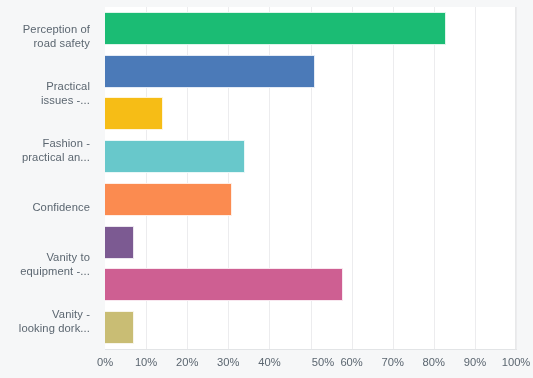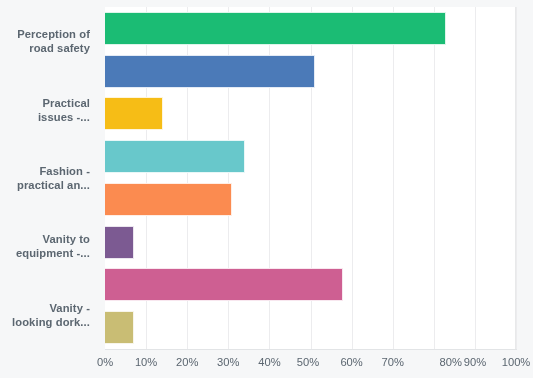--- a/index.html
+++ b/index.html
@@ -23,21 +23,20 @@
 
   
   .labels-col {
     position: absolute;
     left: 0px;
     top: 7px;
     width: 98px;
     height: 342px;
     display: flex;
     flex-direction: column;
-    font-weight: bold;
   }
   .cat-label {
     flex: 1 1 0;
     display: flex;
     align-items: center;
     justify-content: flex-end;
     text-align: right;
     color: #5b6670;
     font-size: 11.2px;
     line-height: 14px;
@@ -127,20 +126,21 @@
 
 <div id="chart-root">
 
   <div class="labels-col">
     <div class="cat-label">Perception of
 road safety</div>
     <div class="cat-label">Practical
 issues -...</div>
     <div class="cat-label">Fashion -
 practical an...</div>
+    <div class="cat-label">Confidence</div>
     <div class="cat-label">Vanity to
 equipment -...</div>
     <div class="cat-label">Vanity -
 looking dork...</div>
   </div>
 
   <div class="plot">
     <div class="gridlines" id="gridlines">
         <div class="gridline" style="left: 41.1px;"></div>
         <div class="gridline" style="left: 82.2px;"></div>
@@ -182,21 +182,21 @@
   </div>
 
   <div class="plot-bottom-rule"></div>
 
   <div class="xaxis" id="xaxis">
       <div class="xtick" style="left: 0px;">0%</div>
       <div class="xtick" style="left: 41.1px;">10%</div>
       <div class="xtick" style="left: 82.2px;">20%</div>
       <div class="xtick" style="left: 123.3px;">30%</div>
       <div class="xtick" style="left: 164.4px;">40%</div>
-      <div class="xtick" style="left: 203px;">50%</div>
+      <div class="xtick" style="left: 218px;">50%</div>
       <div class="xtick" style="left: 246.6px;">60%</div>
       <div class="xtick" style="left: 287.7px;">70%</div>
-      <div class="xtick" style="left: 328.8px; margin-left: 17px;">80%</div>
+      <div class="xtick" style="left: 328.8px;">80%</div>
       <div class="xtick" style="left: 369.9px;">90%</div>
       <div class="xtick" style="left: 411px;">100%</div>
     </div>
 
 </div>
 
 </body></html>

